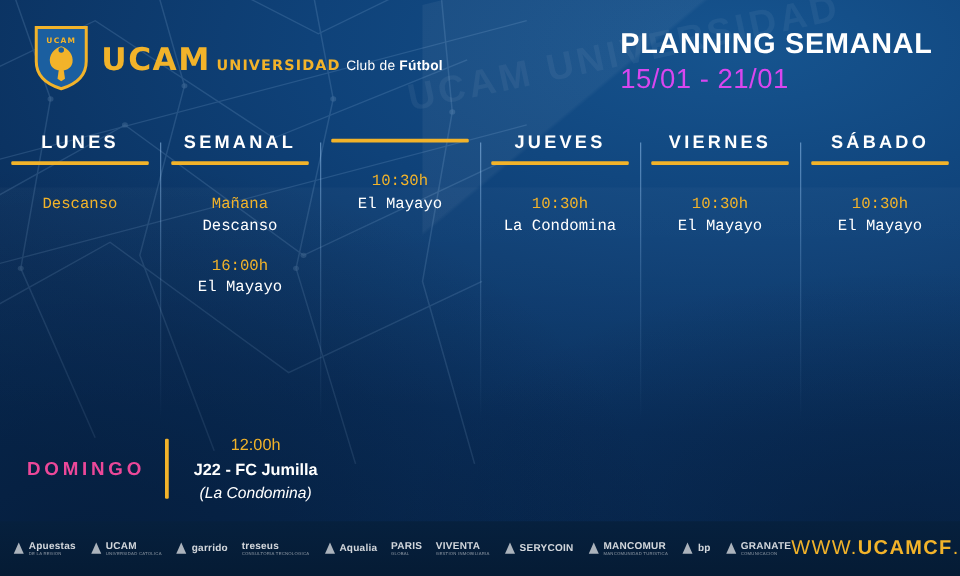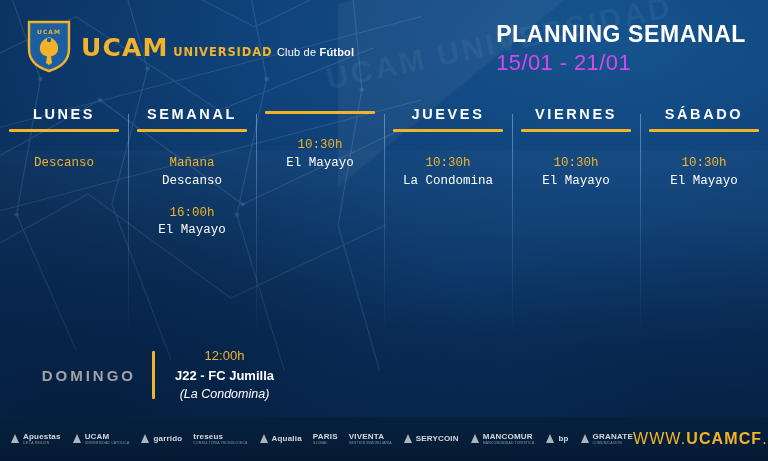--- a/index.html
+++ b/index.html
@@ -105,22 +105,22 @@
   .e-time{ font-size:12.5px; color:#f2b32a; line-height:1.42; }
   .e-place{ font-size:12.5px; color:#ffffff; line-height:1.42; }
   .e-solo{ font-size:12.5px; color:#f2b32a; line-height:1.42; }
 
   
   .sunday{
     position:absolute; left:0; right:0; top:344px; height:62px;
     display:flex; align-items:center;
   }
   .sun-label{
-    width:152px; text-align:right; padding-right:16px;
-    font-size:15px; font-weight:bold; letter-spacing:3px; color:#a3a3a3;
+    width:132px; text-align:right; padding-right:16px;
+    font-size:15px; font-weight:bold; letter-spacing:3px; color:#ec4899;
   }
   .sun-bar{ width:3px; height:48px; background:#f2b32a; border-radius:1px; }
   .sun-body{ padding-left:20px;text-align:center; }
   .sun-time{ font-size:13px; color:#f2b32a; line-height:1.5; }
   .sun-match{ font-size:13px; font-weight:bold; color:#ffffff; line-height:1.5; }
   .sun-venue{ font-size:12.5px; font-style:italic; color:#ffffff; line-height:1.5; }
 
   
   .footer{
     position:absolute; left:0; right:0; bottom:0; height:44px;

